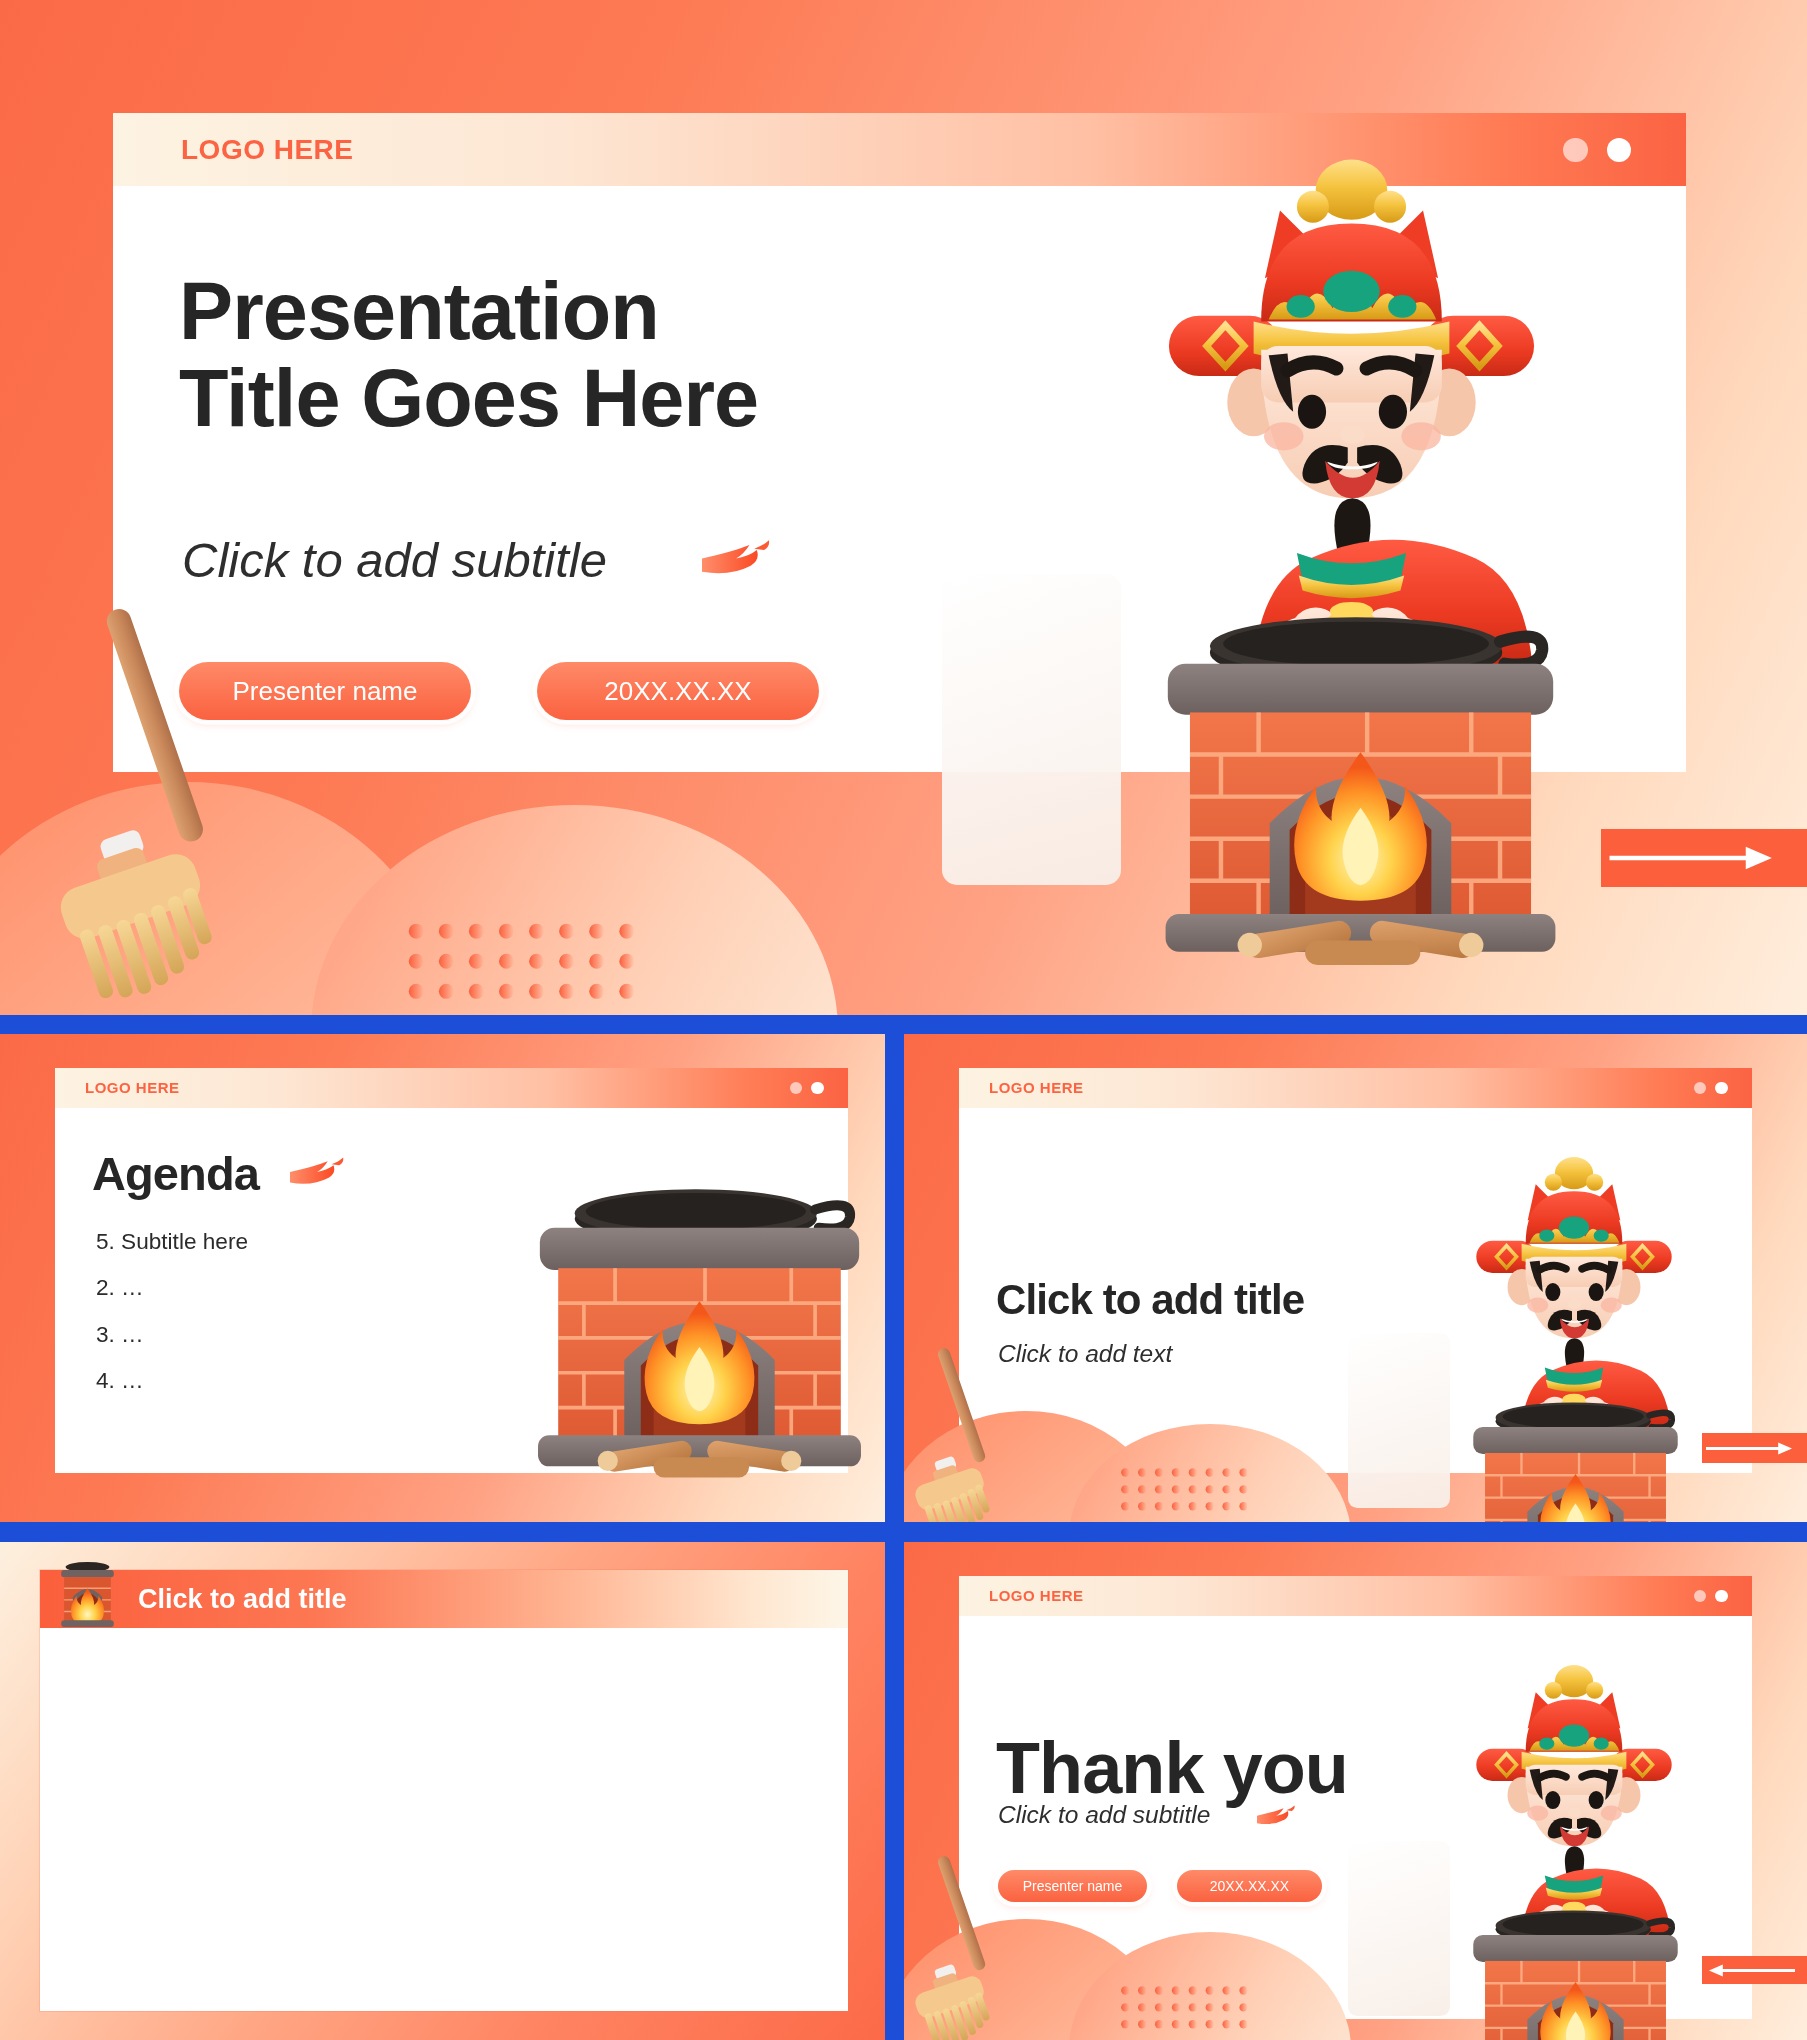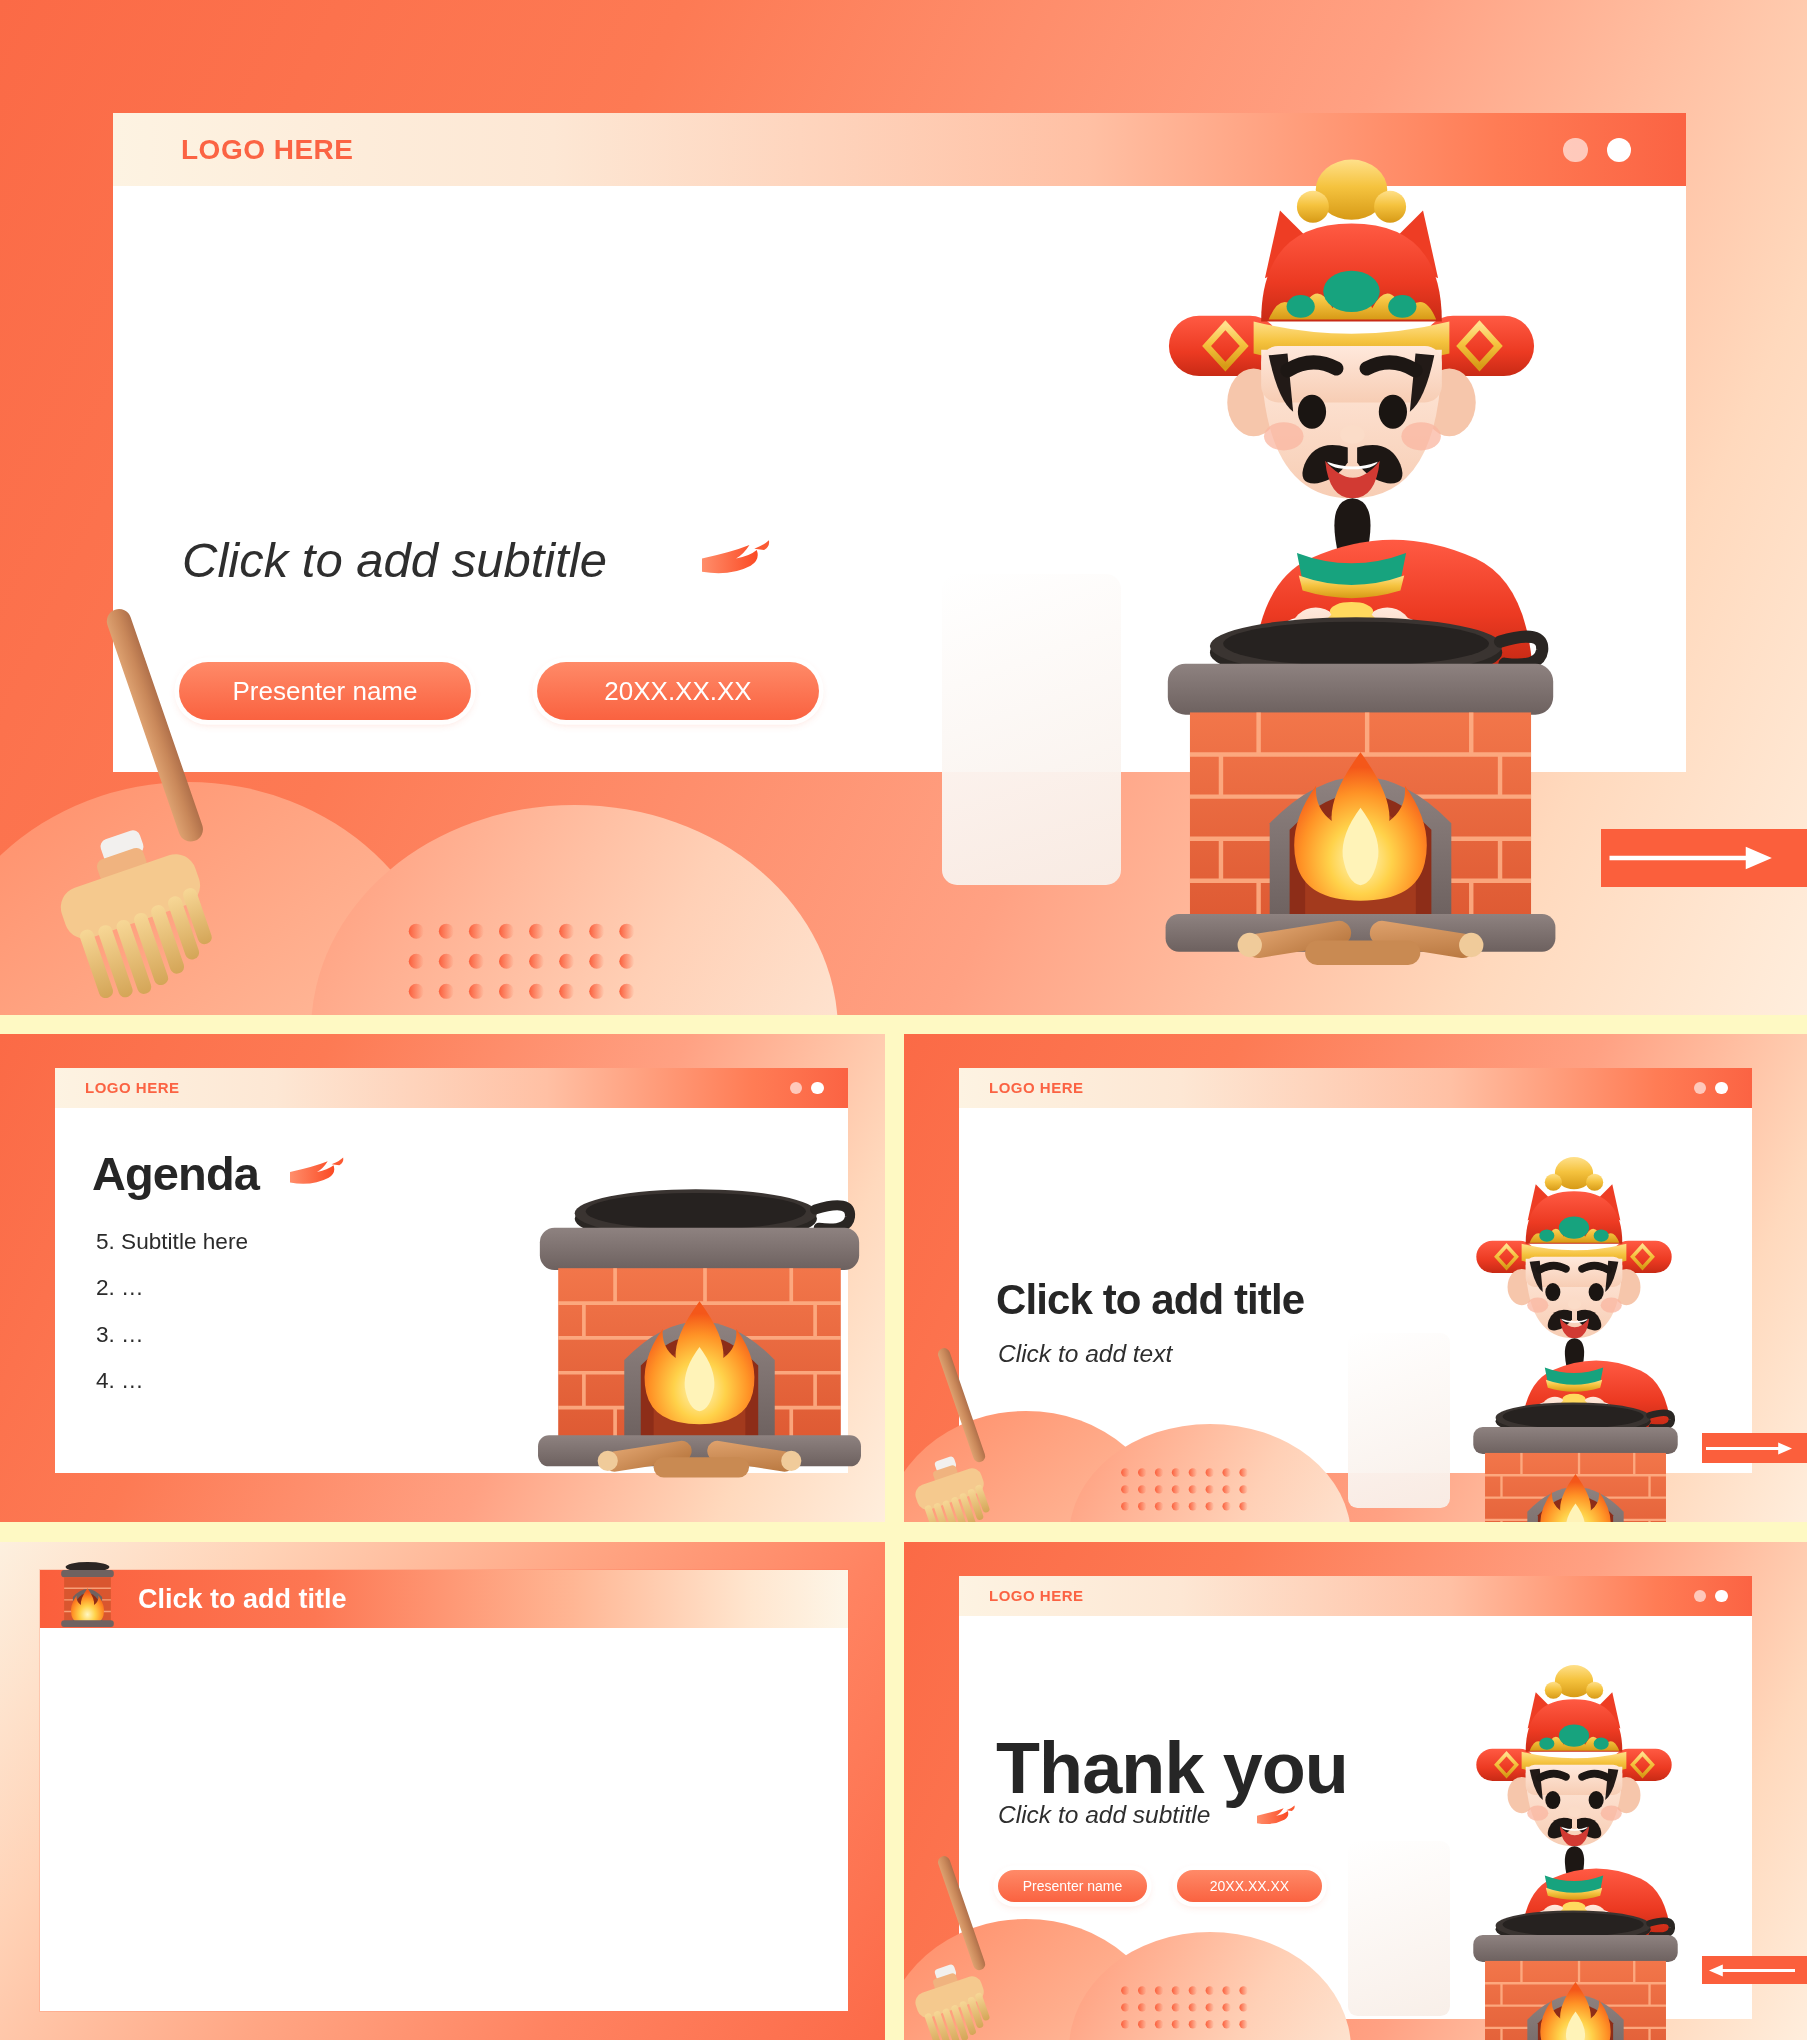--- a/index.html
+++ b/index.html
@@ -1,19 +1,19 @@
 <!DOCTYPE html>
 <html style="font-size:15px"><head>
 <meta charset="utf-8">
 <style>
   * { margin:0; padding:0; box-sizing:border-box; }
   html,body { width:1808px; height:2040px; background:#ffffff;
     font-family:"Liberation Sans", sans-serif; overflow:hidden; }
 
-  .page { position:relative; width:1808px; height:2040px; background:#fef9c3; }
+  .page { position:relative; width:1808px; height:2040px; background:#1d4ed8; }
 
   
   .slide { position:absolute; overflow:hidden;
            background:linear-gradient(115deg,#fb6a46 0%,#fd7a54 30%,#ffa183 62%,#ffd9bd 85%,#ffeedd 100%); }
 
   .inner { position:absolute; background:#fff; overflow:hidden; }
 
   .topbar { position:absolute; left:0; top:0; width:100%;
             background:linear-gradient(90deg,#fdf3e2 0%,#fde7d4 28%,#ffc0a4 62%,#ff7c55 88%,#fb6343 100%); }
   .logo { position:absolute; color:#fb6343; font-weight:bold; letter-spacing:0.5px; }
@@ -316,20 +316,22 @@
     </svg>
 
     <div class="topbar" style="left:113px; top:113px; width:1573px; height:73px;">
       <div class="logo" style="left:68px; top:21px; font-size:28px;">LOGO HERE</div>
       <div class="dots" style="right:55px; top:24.5px; gap:19px;">
         <i class="d1" style="width:24.5px;height:24.5px;"></i>
         <i class="d2" style="width:24.5px;height:24.5px;"></i>
       </div>
     </div>
 
+    <div class="headline" style="left:179px; top:268px; width:904px; font-size:81px;">Presentation
+Title Goes Here</div>
 
     <div class="subtitle" style="left:182px; top:532px; font-size:49px;">
       <span>Click to add </span><span class="hl">subtitle</span>
     </div>
     <svg class="flame" style="left:702px; top:537px; width:73px; height:38px;" viewBox="0 0 78 40" width="73" height="38">
         <use href="#symFlameSw"></use>
       </svg>
 
     <div class="pill" style="left:179px; top:662px; width:292px; height:58px; font-size:26px;">Presenter name</div>
     <div class="pill" style="left:537px; top:662px; width:282px; height:58px; font-size:26px;">20XX.XX.XX</div>

